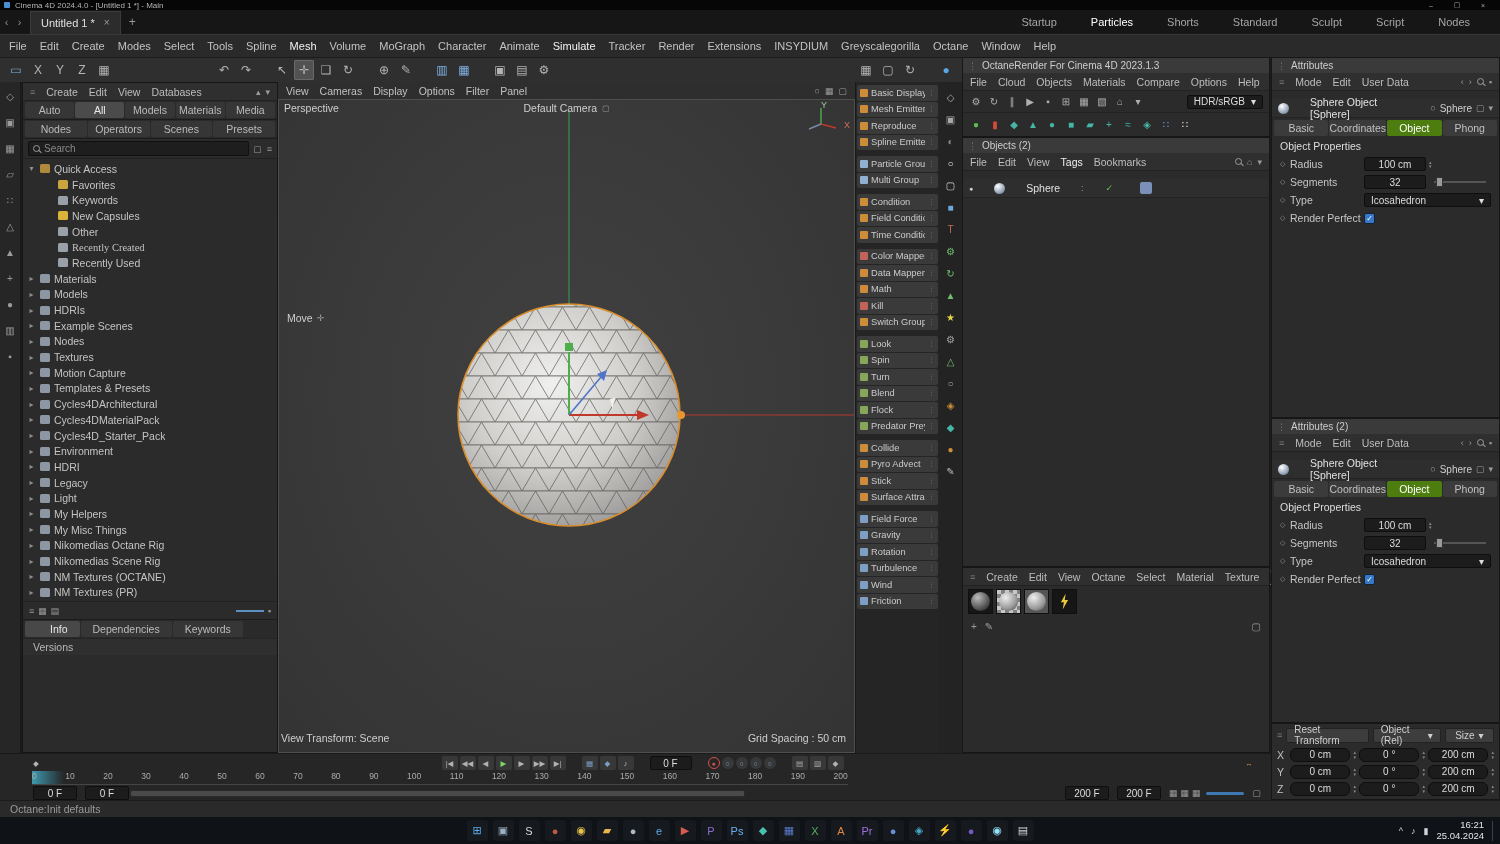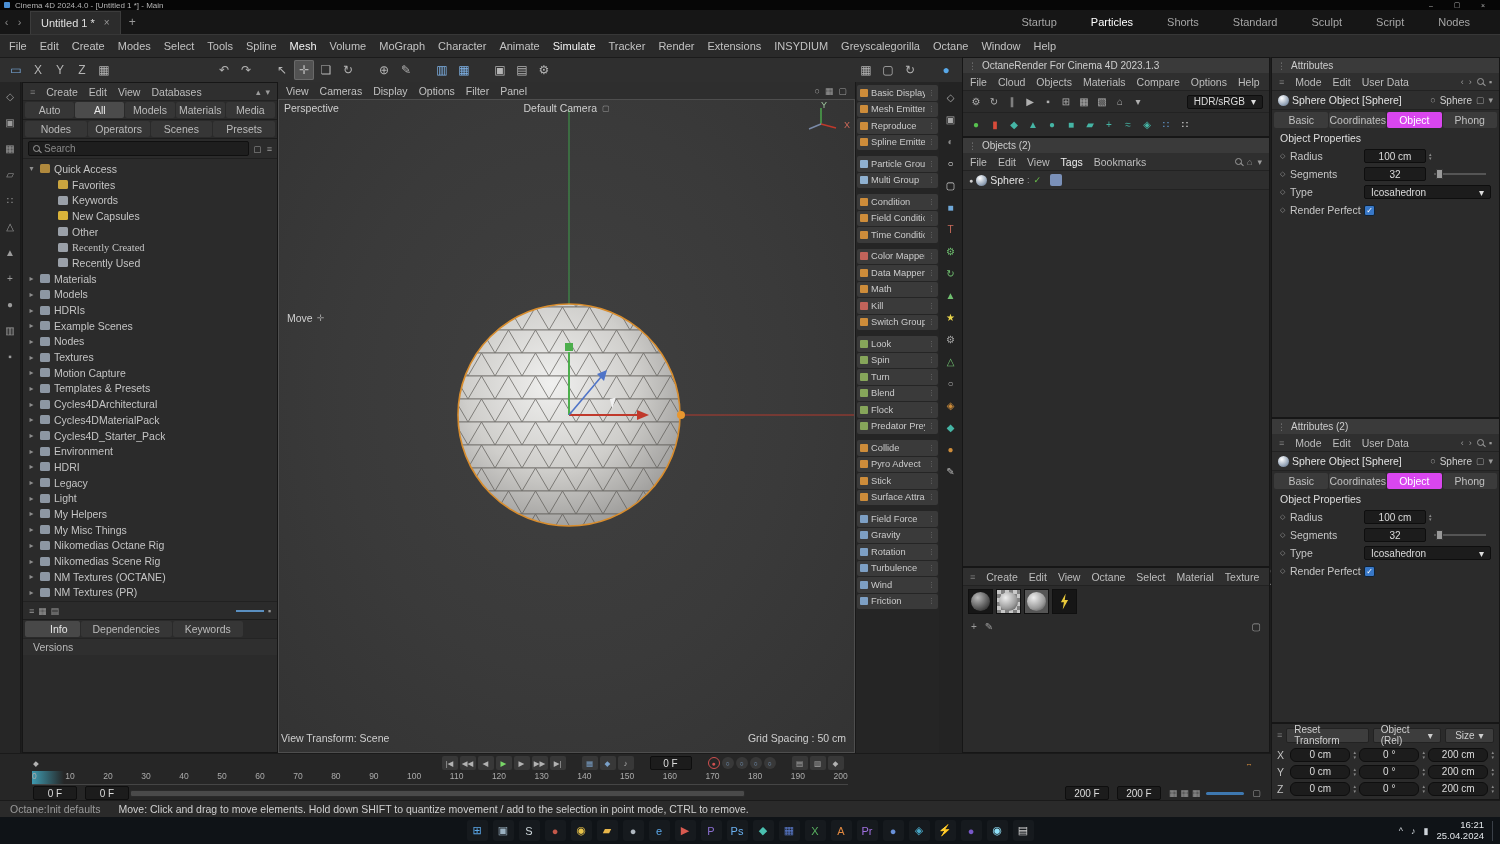--- a/index.html
+++ b/index.html
@@ -72,26 +72,26 @@
   .picol{width:24px;background:#232323;display:flex;flex-direction:column;align-items:center;gap:7px;padding-top:8px;}
   .pic{width:15px;height:15px;display:flex;align-items:center;justify-content:center;font-size:10px;color:var(--c,#aaa);}
   
   .vbox{background:#1c1c1c;border:1px solid #0e0e0e;border-radius:2px;height:14px;display:flex;align-items:center;justify-content:center;color:#dcdcdc;font-size:10px;padding:0 3px;}
   .stp{display:flex;flex-direction:column;font-size:5px;color:#8a8a8a;line-height:4.5px;margin-left:3px;}
   .prow{height:18px;display:flex;align-items:center;padding:0 8px;font-size:10.5px;color:#c6c6c6;}
   .pdot{color:#8a8a8a;font-size:7px;width:10px;}
   .plabel{width:74px;white-space:nowrap;}
   .attr-tabs{display:flex;gap:1px;padding:1px 2px;height:19px;align-items:center;}
   .attr-tab{flex:1;height:16px;display:flex;align-items:center;justify-content:center;background:#3b3b3b;border-radius:2px;font-size:10.5px;color:#c0c0c0;}
-  .attr-tab.active{background:#d946ef;color:#fff;}
+  .attr-tab.active{background:#4d7c0f;color:#fff;}
   .sect{height:18px;display:flex;align-items:center;padding:0 8px;font-size:10.5px;color:#dedede;}
   .slider{width:52px;height:2px;background:#555;position:relative;margin-left:8px;}
   .slider .knob{position:absolute;left:2px;top:-4px;width:7px;height:10px;background:#9a9a9a;border:1px solid #333;border-radius:1px;}
   .chk{width:11px;height:11px;background:#3878c8;border:1px solid #123;border-radius:2px;display:flex;align-items:center;justify-content:center;color:#fff;font-size:8px;}
-  .objrow{height:19px;display:flex;align-items:center;gap:3px;padding:0 6px;font-size:10.5px;color:#e2e2e2;background:#2e2e2e;border-bottom:1px solid #222;}
+  .objrow{height:19px;display:flex;align-items:center;gap:21px;padding:0 6px;font-size:10.5px;color:#e2e2e2;background:#2e2e2e;border-bottom:1px solid #222;margin-top:8px;}
   .obj-sphere{width:11px;height:11px;border-radius:50%;background:radial-gradient(circle at 35% 30%, #ffffff, #90a0b4 65%, #4a5668);flex:none;}
   
   .mthumbs{display:flex;gap:3px;padding:3px 5px;}
   .mthumb{width:25px;height:25px;border:1px solid #101010;background:#161616;display:flex;align-items:center;justify-content:center;}
   .msphere{width:19px;height:19px;border-radius:50%;background:radial-gradient(circle at 35% 30%, #eee, #999 60%, #3c3c3c);}
   .mthumb.checker{background-color:#c8c8c8;background-image:linear-gradient(45deg,#808080 25%,transparent 25%,transparent 75%,#808080 75%),linear-gradient(45deg,#808080 25%,transparent 25%,transparent 75%,#808080 75%);background-size:8px 8px;background-position:0 0,4px 4px;}
   .bolt{width:12px;height:16px;background:#e8c93a;clip-path:polygon(60% 0,20% 55%,45% 55%,35% 100%,80% 40%,52% 40%);}
   
   .crow{display:flex;align-items:center;gap:3px;padding:0 5px;height:17px;}
   .caxis{width:10px;font-size:10.5px;color:#c2c2c2;}
@@ -1118,21 +1118,20 @@
       <span>▦</span>
       <span>▦</span>
     </span>
     <span style="width:38px;height:3px;background:#3e78b0;margin-right:8px;border-radius:2px;"></span>
     <span style="margin-right:10px;color:#9a9a9a;font-size:9px;">▢</span>
   </div>
 </div>
 
 <div class="abs statusbar">
   <span style="color:#9a9a9a;">Octane:Init defaults</span>
-  <span style="color:#cfcfcf;">Move: Click and drag to move elements. Hold down SHIFT to quantize movement / add to the selection in point mode, CTRL to remove.</span>
 </div>
 
 <div class="abs taskbar">
   <div class="tb-apps">
 
   <span class="tapp" style="--c: #5ba7e8;">⊞</span>
       <span class="tapp" style="--c: #9ab0c0;">▣</span>
       <span class="tapp" style="--c: #cfd8dc;">S</span>
       <span class="tapp" style="--c: #c4584a;">●</span>
       <span class="tapp" style="--c: #e8c34a;">◉</span>

